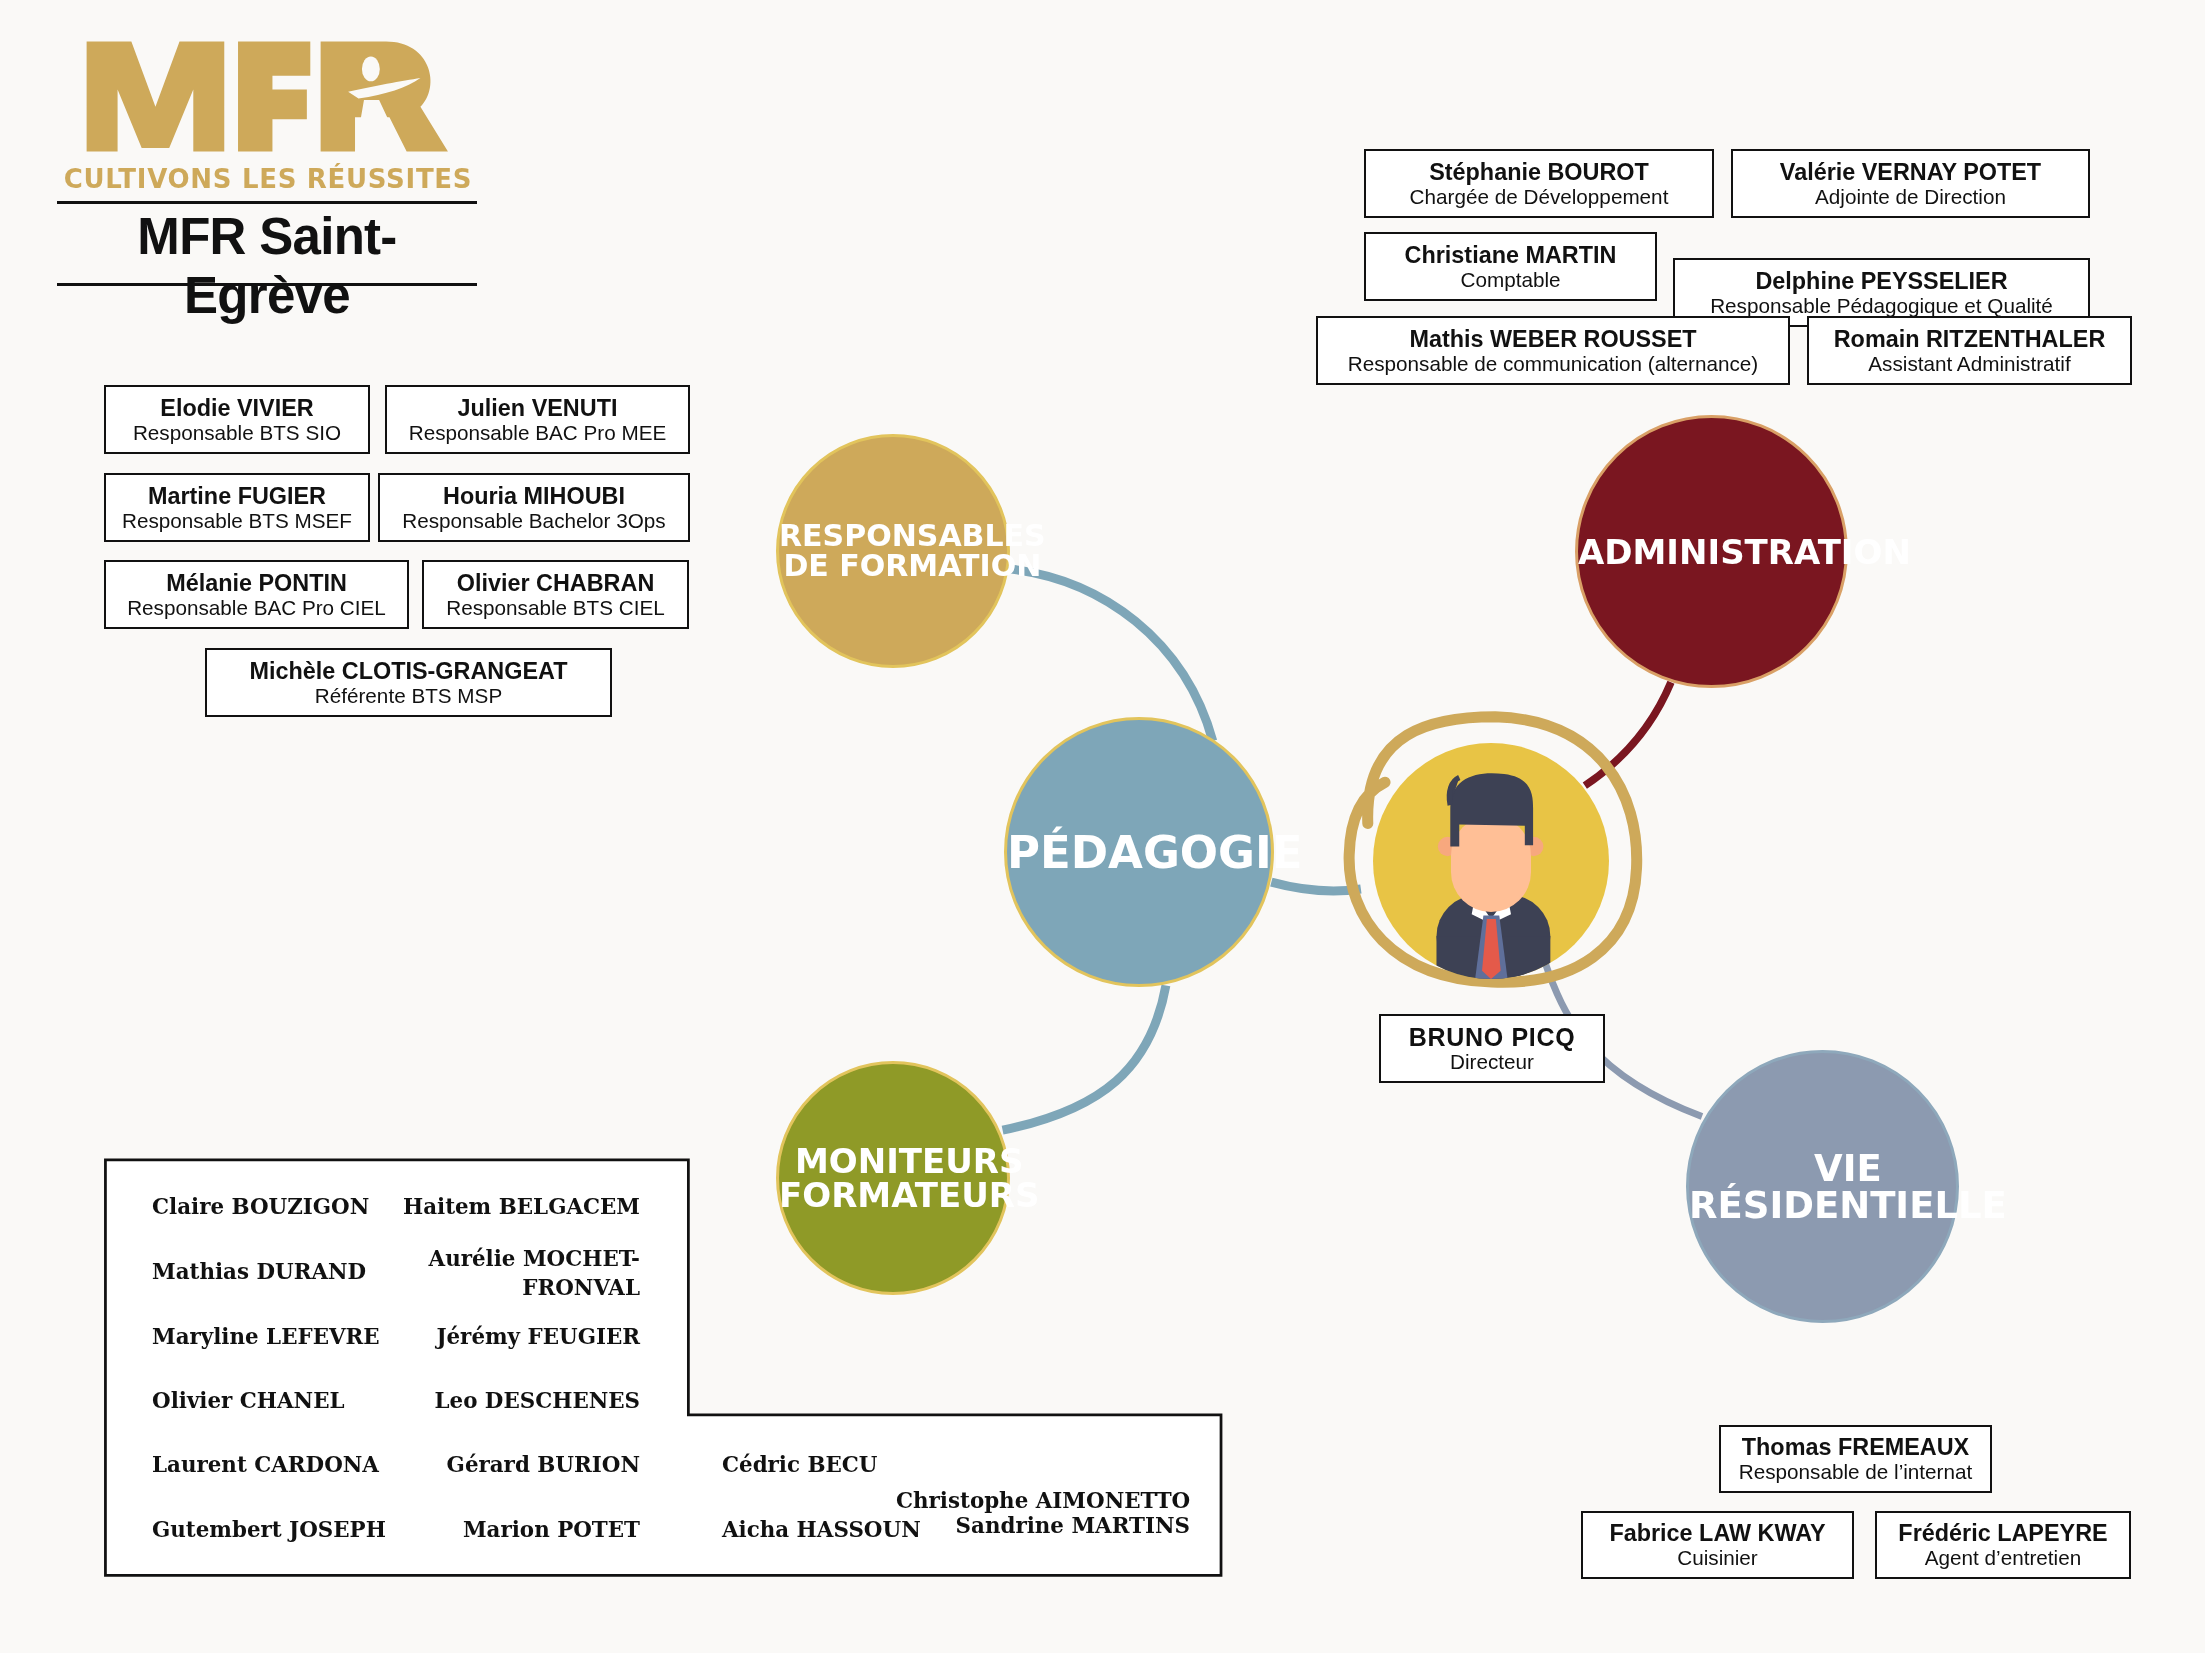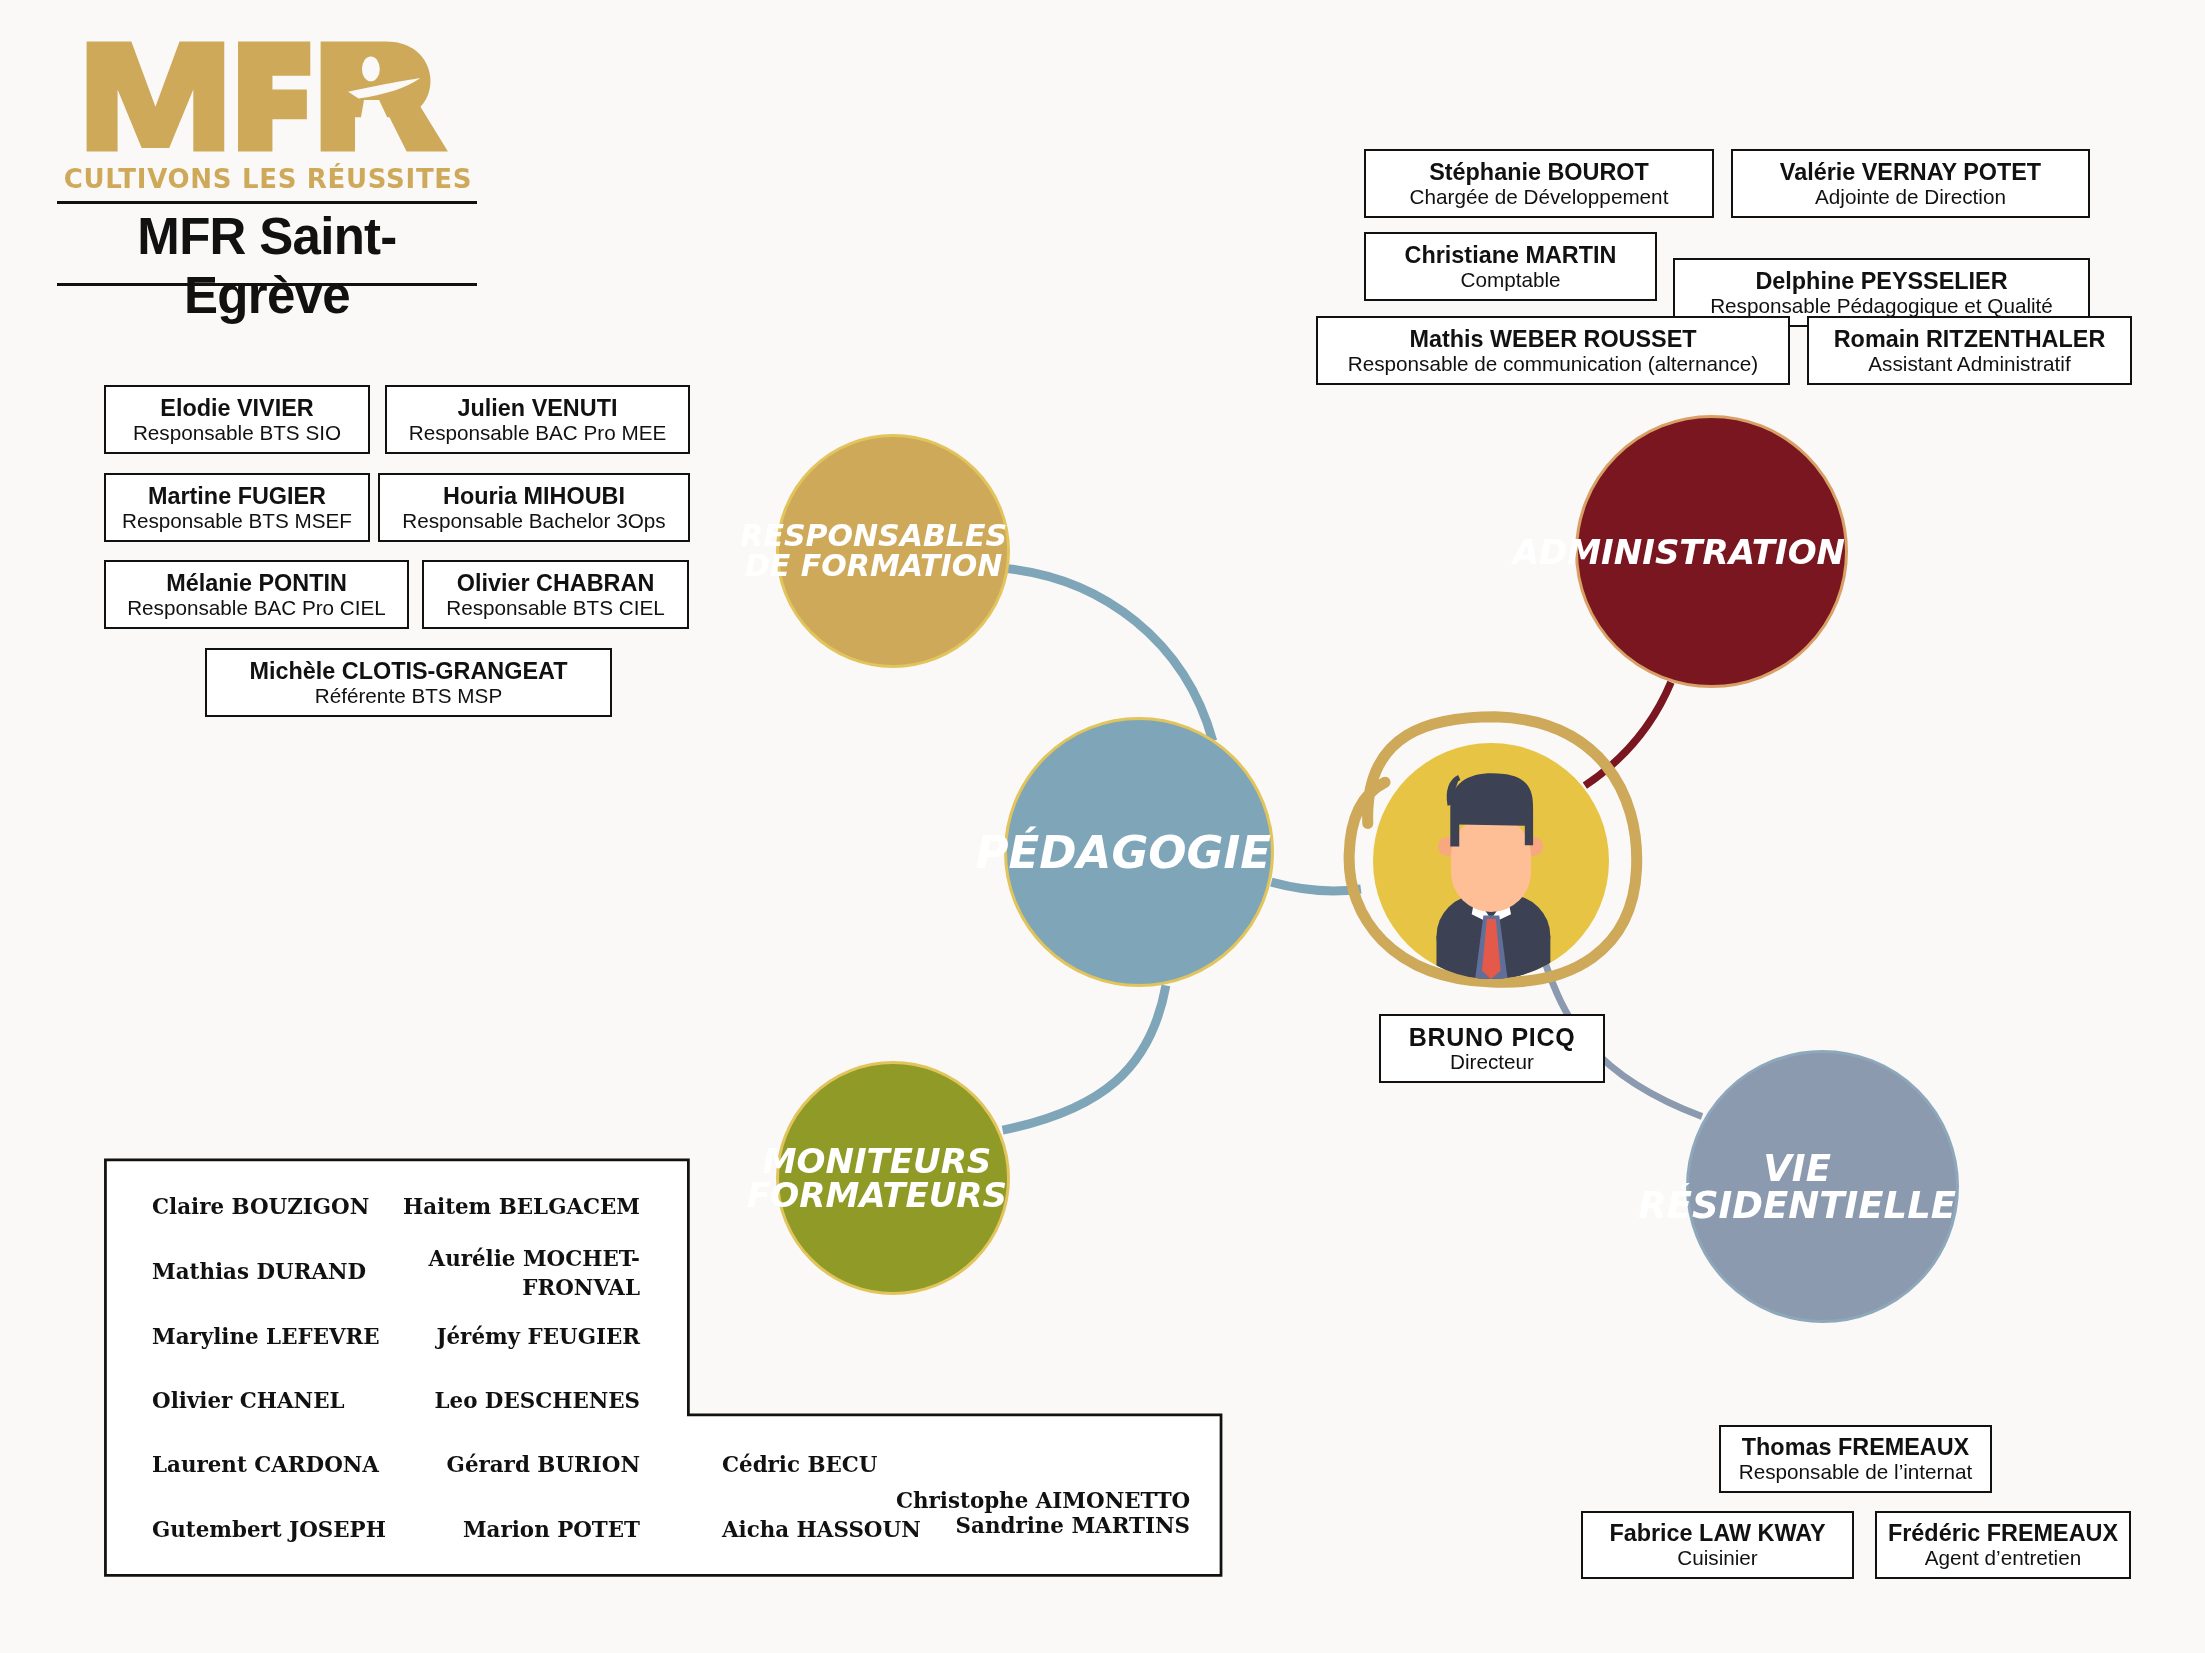--- a/index.html
+++ b/index.html
@@ -12,22 +12,22 @@
      font-weight:bold; font-size:26px; letter-spacing:0.7px; color:#cea95a; }
   .rule { height:2.8px; background:#111; left:57px; width:420px; }
   #site-title { left:57px; top:207px; width:420px; text-align:center; font-weight:bold; font-size:51px; letter-spacing:-0.7px; }
   
   .pbox { position:absolute; background:#fff; border:2.8px solid #111; box-sizing:border-box;
           text-align:center; display:flex; flex-direction:column; justify-content:center; align-items:center; }
   .pbox .nm { font-weight:bold; font-size:23.4px; line-height:26px; white-space:nowrap; }
   .pbox .rl { font-size:20.7px; line-height:23.4px; white-space:nowrap; color:#111; }
   
   .bubble { position:absolute; border-radius:50%; box-sizing:border-box; border:3.4px solid #e2c45c;
-            display:flex; align-items:center; justify-content:flex-end; text-align:center;
-            color:#fff; font-family:"DejaVu Sans", sans-serif; font-weight:bold; font-style:italic; line-height:1.0; }
+            display:flex; align-items:center; justify-content:flex-start; text-align:center;
+            color:#fff; font-family:"DejaVu Sans", sans-serif; font-weight:bold; line-height:1.0; }
   
   .mf { position:absolute; font-family:"DejaVu Serif", serif; font-weight:bold; font-size:21.4px; color:#111; white-space:nowrap; }
   .mf.r { text-align:right; }
   svg { position:absolute; left:0; top:0; }
 </style>
 </head>
 <body>
 
 <svg width="2205" height="1654" viewBox="0 0 3200 2400">
   <path d="M1462,825 C1600,840 1720,930 1760,1075" fill="none" stroke="#7ea6b8" stroke-width="13"></path>
@@ -179,16 +179,16 @@
 
 <div class="pbox" style="left:1719px;top:1425px;width:273px;height:68px;">
   <div class="nm">Thomas FREMEAUX</div>
   <div class="rl">Responsable de l’internat</div>
 </div>
 <div class="pbox" style="left:1581px;top:1511px;width:273px;height:68px;">
   <div class="nm">Fabrice LAW KWAY</div>
   <div class="rl">Cuisinier</div>
 </div>
 <div class="pbox" style="left:1875px;top:1511px;width:256px;height:68px;">
-  <div class="nm">Frédéric FREMEAUX</div>
+  <div class="nm">Frédéric LAPEYRE</div>
   <div class="rl">Agent d’entretien</div>
 </div>
 
 
 </body></html>

